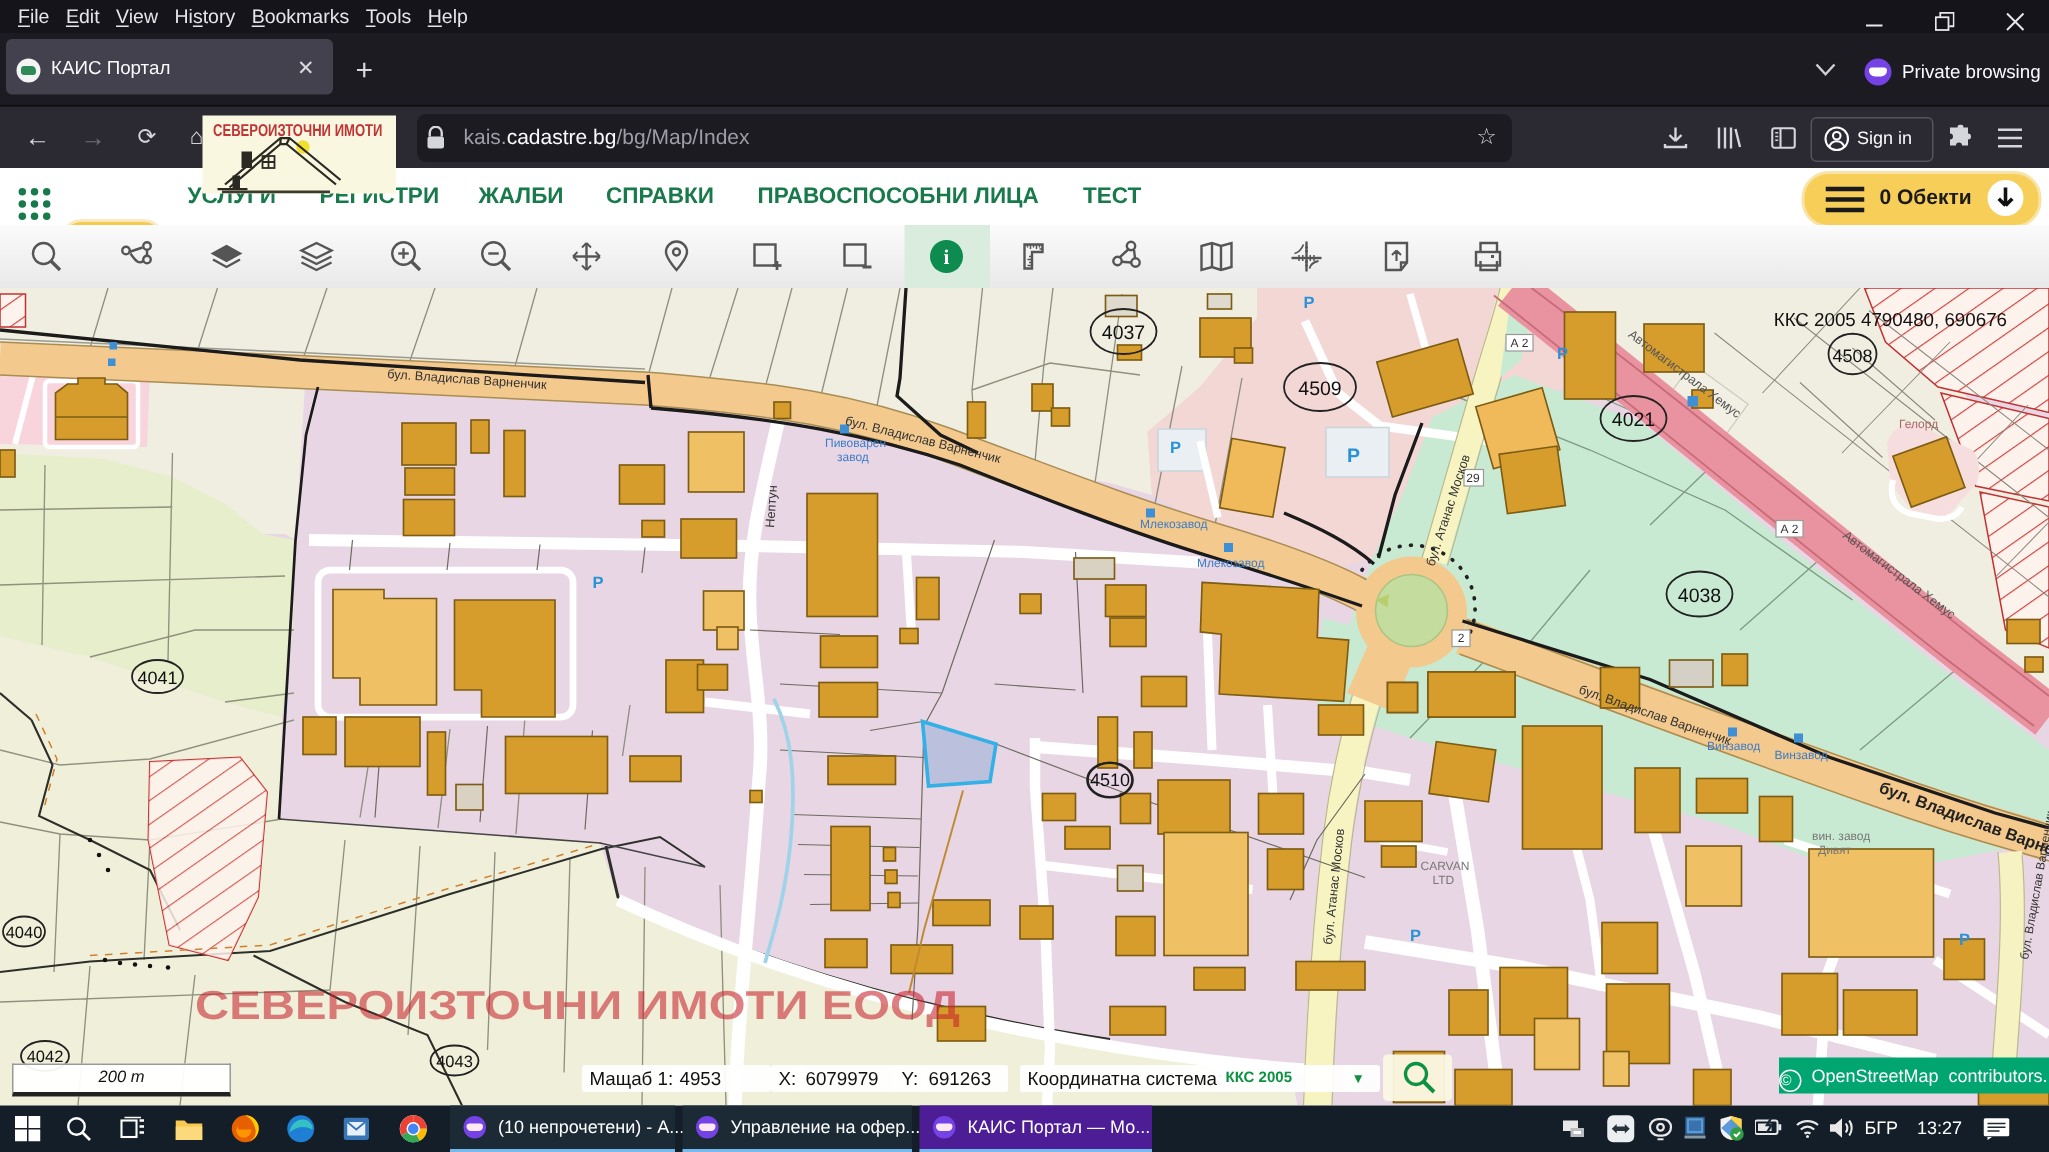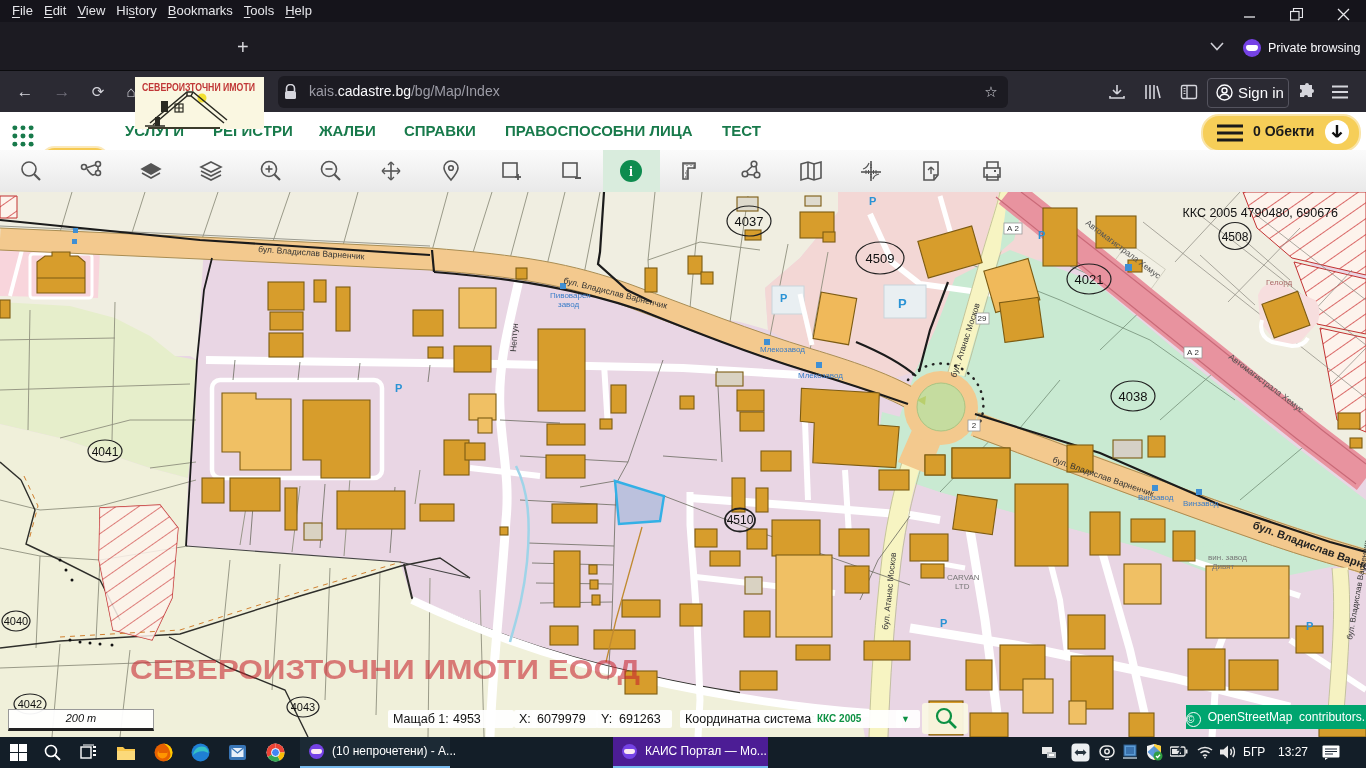--- a/index.html
+++ b/index.html
@@ -17,21 +17,21 @@
 #tab .ttl{left:30px;top:12px;}
 #tab .cls{left:194px;top:11px;color:#d8d8dd;font-size:14px;}
 #newtab{left:237px;top:14px;color:#d8d8dd;font-size:20px;font-weight:300;}
 #pbicon{left:1243px;top:17px;width:18px;height:18px;border-radius:50%;background:#7542e5;}
 #pbicon:after{content:"";position:absolute;left:3px;top:6px;width:12px;height:6px;background:#fff;border-radius:2px 2px 4px 4px;}
 #pbtext{left:1268px;top:19px;color:#fbfbfe;font-size:12.5px;}
 
 #urlbar{left:0;top:70px;width:1366px;height:42px;background:#2b2a33;border-top:1px solid #0b0b0e;color:#c9c9d1;}
 #urlfield{left:278px;top:5px;width:730px;height:32px;background:#1c1b22;border-radius:6px;}
 .nbico{top:8px;width:26px;height:26px;color:#d5d5dc;font-size:15px;text-align:center;line-height:26px;}
-#signin{left:1207px;top:7px;width:80px;height:28px;border:1px solid #54535e;border-radius:4px;color:#fbfbfe;font-size:15px;line-height:27px;}
+#signin{left:1207px;top:7px;width:80px;height:28px;border:1px solid #54535e;border-radius:4px;color:#fbfbfe;font-size:12px;line-height:27px;}
 
 #sitenav{left:0;top:112px;width:1366px;height:38px;background:#ffffff;}
 #gridot{left:12px;top:13px;width:22px;height:22px;}
 .navitem{top:10px;color:#187a4b;font-weight:bold;font-size:15px;}
 #karta{left:40px;top:7px;width:66px;height:25px;background:#f6ca52;border:2px solid #fbe9bb;border-radius:15px;color:#1a1a1a;font-weight:bold;font-size:14.5px;text-align:center;line-height:25px;margin-top:27px;}
 #objbtn{left:1201px;top:2px;width:156px;height:34px;background:#f6ce58;border:2px solid #f9e4a8;border-radius:18px;}
 #objbtn .txt{left:50px;top:7px;font-weight:bold;font-size:14px;color:#1a1a1a;}
 #objbtn .circ{left:122px;top:4px;width:24px;height:24px;border-radius:50%;background:#fff;text-align:center;line-height:24px;font-size:14px;color:#111;}
 
 #mtoolbar{left:0;top:150px;width:1366px;height:42px;background:linear-gradient(#fbfbfb,#e9e9e9);border-bottom:1px solid #d8d8d8;}
@@ -49,20 +49,25 @@
 .trayt{top:8px;color:#fff;font-size:12px;}
 
 #logo{left:135px;top:77px;width:129px;height:52px;background:#faf7e1;}
 </style>
 </head>
 <body>
 
 <div class="abs" id="menubar"><span><u>F</u>ile</span><span><u>E</u>dit</span><span><u>V</u>iew</span><span>Hi<u>s</u>tory</span><span><u>B</u>ookmarks</span><span><u>T</u>ools</span><span><u>H</u>elp</span></div>
 
 <div class="abs" id="tabbar">
+  <div class="abs" id="tab">
+      <div class="abs fav"></div>
+      <div class="abs ttl">КАИС Портал</div>
+      <div class="abs cls">✕</div>
+    </div>
   <div class="abs" id="newtab">+</div>
   <svg class="abs" style="left:1210px;top:20px;" width="14" height="9" viewBox="0 0 14 9" fill="none" stroke="#cfcfd6" stroke-width="1.6">
       <path d="M1,1 L7,7.5 13,1"></path>
     </svg>
   <div class="abs" id="pbicon"></div>
   <div class="abs" id="pbtext">Private browsing</div>
   <svg class="abs" style="left:1244px;top:-11px;" width="12" height="12" viewBox="0 0 12 12">
       <line x1="0" y1="6" x2="11" y2="6" stroke="#e8e8ec" stroke-width="1.3"></line>
     </svg>
   <svg class="abs" style="left:1290px;top:-14px;" width="13" height="13" viewBox="0 0 13 13" fill="none" stroke="#e8e8ec" stroke-width="1.2">
@@ -706,20 +711,24 @@
       <path d="M9.5,0.5 A9,9 0 0 1 18.5,9.5 L9.5,9.5 Z" fill="#ea4335"></path>
       <path d="M9.5,0.5 A9,9 0 0 0 1.8,14 L9.5,9.5 Z" fill="#ea4335"></path>
       <path d="M1.8,14 A9,9 0 0 0 14,17.5 L9.5,9.5 Z" fill="#34a853"></path>
       <path d="M14,17.5 A9,9 0 0 0 18.5,9.5 L9.5,9.5 Z" fill="#fbbc05"></path>
       <circle cx="9.5" cy="9.5" r="4" fill="#4285f4" stroke="#fff" stroke-width="1"></circle>
     </svg>
   <div class="abs tkwin" style="left:300px;width:150px;">
       <div class="ic"></div>
       <div class="tx">(10 непрочетени) - A...</div>
     </div>
+  <div class="abs tkwin" style="left:455px;width:153px;">
+      <div class="ic"></div>
+      <div class="tx">Управление на офер...</div>
+    </div>
   <div class="abs tkwin" style="left:613px;width:155px;background:#4c1d95;">
       <div class="ic"></div>
       <div class="tx">КАИС Портал — Мо...</div>
     </div>
   <svg class="abs" style="left:1042px;top:8px;" width="17" height="15" viewBox="0 0 17 15">
       <rect x="0" y="2" width="10" height="7" fill="#e8e8e8"></rect>
       <rect x="5" y="7" width="9" height="6" fill="#b9bdc1"></rect>
       <rect x="7" y="9" width="5" height="2" fill="#fff"></rect>
     </svg>
   <svg class="abs" style="left:1071px;top:6px;" width="19" height="19" viewBox="0 0 19 19">

